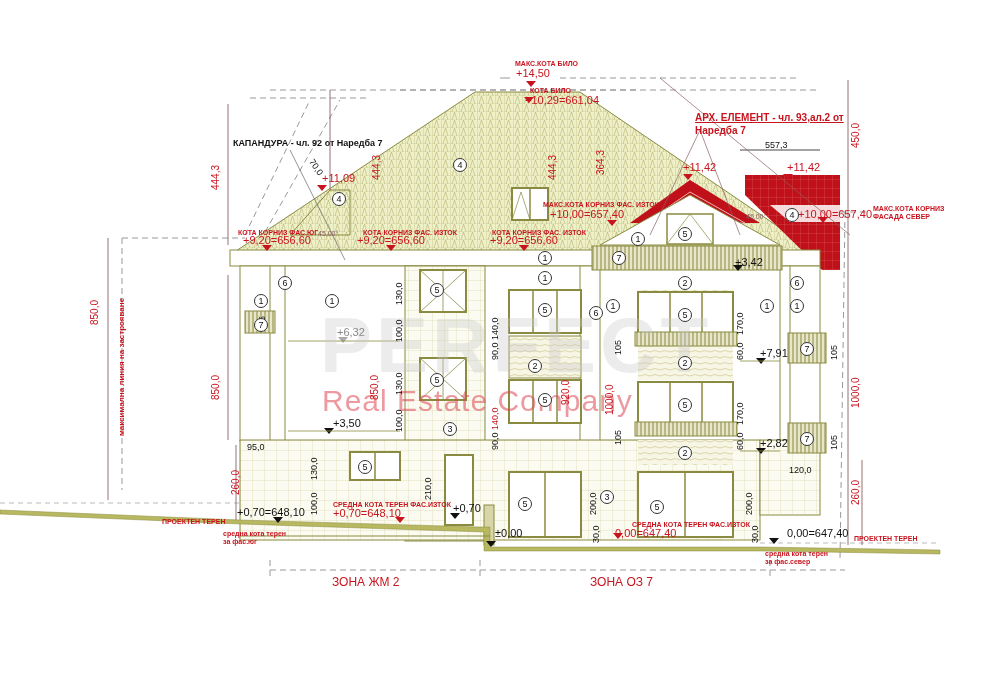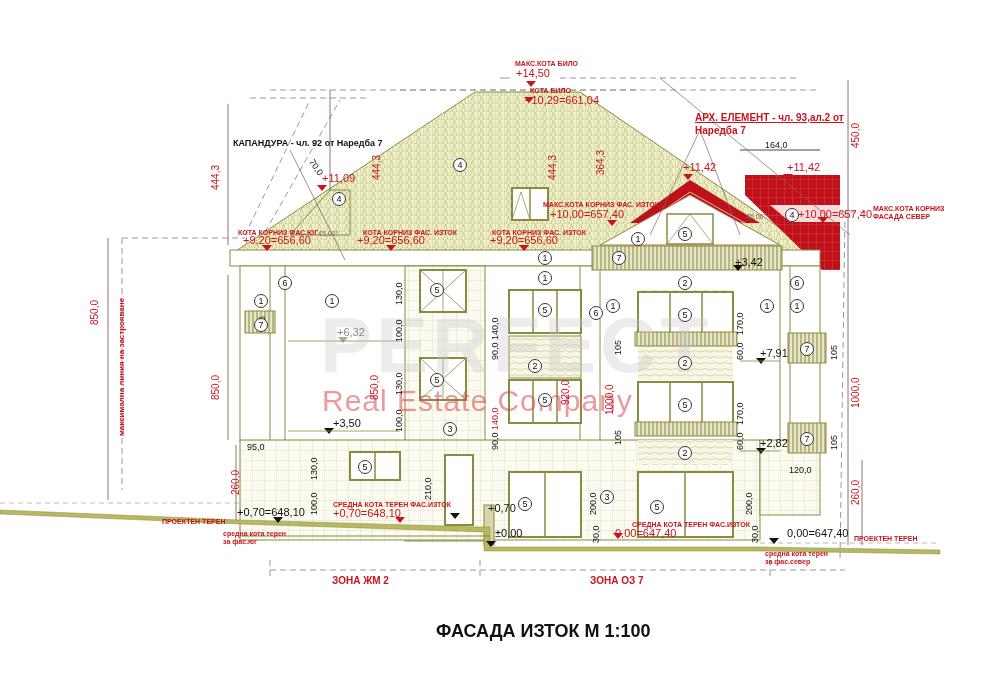--- a/index.html
+++ b/index.html
@@ -12,21 +12,21 @@
   .blk{color:#111;}
   .lvl{font-size:11px;}
   .tiny{font-size:7px;font-weight:bold;}
   .small{font-size:9px;}
   .dim{font-size:10px;}
   .vert{transform:rotate(-90deg);transform-origin:left top;}
   .num{position:absolute;width:12px;height:12px;border:1px solid #333;border-radius:50%;font-size:9px;text-align:center;line-height:12px;background:#fff;color:#111;}
   .wm-logo{position:absolute;left:320px;top:300px;font-size:78px;font-weight:bold;color:rgba(200,200,200,0.35);letter-spacing:4px;}
   .wm-text{position:absolute;left:322px;top:384px;font-size:30px;color:rgba(220,70,80,0.55);letter-spacing:1px;}
   .title{position:absolute;left:436px;top:621px;font-size:18px;font-weight:bold;color:#111;}
-  .zone{position:absolute;font-size:10px;font-weight:bold;color:#c8141e;}
+  .zone{position:absolute;font-size:12px;font-weight:normal;color:#c8141e;}
 </style>
 </head>
 <body>
 
 <div class="sheet">
 
 <svg width="990" height="700" viewBox="0 0 990 700">
   <defs>
     <pattern id="roofpat" width="9" height="8" patternUnits="userSpaceOnUse">
       <rect width="9" height="8" fill="#eef0c8"></rect>
@@ -249,21 +249,21 @@
 
 <div class="lbl blk lvl" style="left:735px;top:257px;">+3,42</div>
 <div class="lbl lvl" style="left:337px;top:327px;color:#888;">+6,32</div>
 <div class="lbl blk lvl" style="left:760px;top:348px;">+7,91</div>
 <div class="lbl blk lvl" style="left:333px;top:418px;">+3,50</div>
 <div class="lbl blk lvl" style="left:760px;top:438px;">+2,82</div>
 
 <div class="lbl blk lvl" style="left:237px;top:507px;">+0,70=648,10</div>
 <div class="lbl redb tiny" style="left:333px;top:501px;">СРЕДНА КОТА ТЕРЕН ФАС.ИЗТОК</div>
 <div class="lbl red lvl" style="left:333px;top:508px;">+0,70=648,10</div>
-<div class="lbl blk lvl" style="left:453px;top:503px;margin-left:35px;">+0,70</div>
+<div class="lbl blk lvl" style="left:453px;top:503px;">+0,70</div>
 <div class="lbl blk lvl" style="left:495px;top:528px;">±0,00</div>
 <div class="lbl redb tiny" style="left:632px;top:521px;">СРЕДНА КОТА ТЕРЕН ФАС.ИЗТОК</div>
 <div class="lbl red lvl" style="left:615px;top:528px;">0,00=647,40</div>
 <div class="lbl blk lvl" style="left:787px;top:528px;">0,00=647,40</div>
 
 <div class="lbl redb tiny" style="left:162px;top:518px;">ПРОЕКТЕН ТЕРЕН</div>
 <div class="lbl redb tiny" style="left:854px;top:535px;">ПРОЕКТЕН ТЕРЕН</div>
 <div class="lbl redb tiny" style="left:223px;top:530px;">средна кота терен</div>
 <div class="lbl redb tiny" style="left:223px;top:538px;">за фас.юг</div>
 <div class="lbl redb tiny" style="left:765px;top:550px;">средна кота терен</div>
@@ -279,21 +279,21 @@
 <div class="lbl red dim vert" style="left:596px;top:175px;">364,3</div>
 <div class="lbl red dim vert" style="left:851px;top:148px;">450,0</div>
 <div class="lbl red dim vert" style="left:851px;top:408px;">1000,0</div>
 <div class="lbl red dim vert" style="left:851px;top:505px;">260,0</div>
 <div class="lbl red dim vert" style="left:370px;top:400px;">850,0</div>
 <div class="lbl red dim vert" style="left:561px;top:405px;">920,0</div>
 <div class="lbl red dim vert" style="left:605px;top:415px;">1000,0</div>
 <div class="lbl blk small" style="left:307px;top:163px;transform:rotate(55deg);">70,0</div>
 <div class="lbl small" style="left:318px;top:230px;color:#8a6060;font-size:7px;">45,00°</div>
 <div class="lbl small" style="left:746px;top:213px;color:#8a6060;font-size:7px;">45,00°</div>
-<div class="lbl blk small" style="left:765px;top:141px;">164,0</div>
+<div class="lbl blk small" style="left:765px;top:141px;">557,3</div>
 <div class="lbl blk small" style="left:247px;top:443px;">95,0</div>
 <div class="lbl blk small" style="left:789px;top:466px;">120,0</div>
 
 <div class="lbl blk small vert" style="left:258px;top:331px;">105</div>
 <div class="lbl blk small vert" style="left:830px;top:360px;">105</div>
 <div class="lbl blk small vert" style="left:830px;top:450px;">105</div>
 <div class="lbl blk small vert" style="left:614px;top:355px;">105</div>
 <div class="lbl blk small vert" style="left:614px;top:445px;">105</div>
 <div class="lbl blk small vert" style="left:395px;top:305px;">130,0</div>
 <div class="lbl blk small vert" style="left:395px;top:342px;">100,0</div>
@@ -346,15 +346,14 @@
 <span class="num" style="left:800px;top:342px;">7</span>
 <span class="num" style="left:800px;top:432px;">7</span>
 <span class="num" style="left:358px;top:460px;">5</span>
 <span class="num" style="left:518px;top:497px;">5</span>
 <span class="num" style="left:650px;top:500px;">5</span>
 <span class="num" style="left:600px;top:490px;">3</span>
 
 <div class="zone" style="left:332px;top:575px;">ЗОНА ЖМ 2</div>
 <div class="zone" style="left:590px;top:575px;">ЗОНА ОЗ 7</div>
 
-<div class="title">ФАСАДА ИЗТОК М 1:100</div>
 
 </div>
 
 </body></html>

